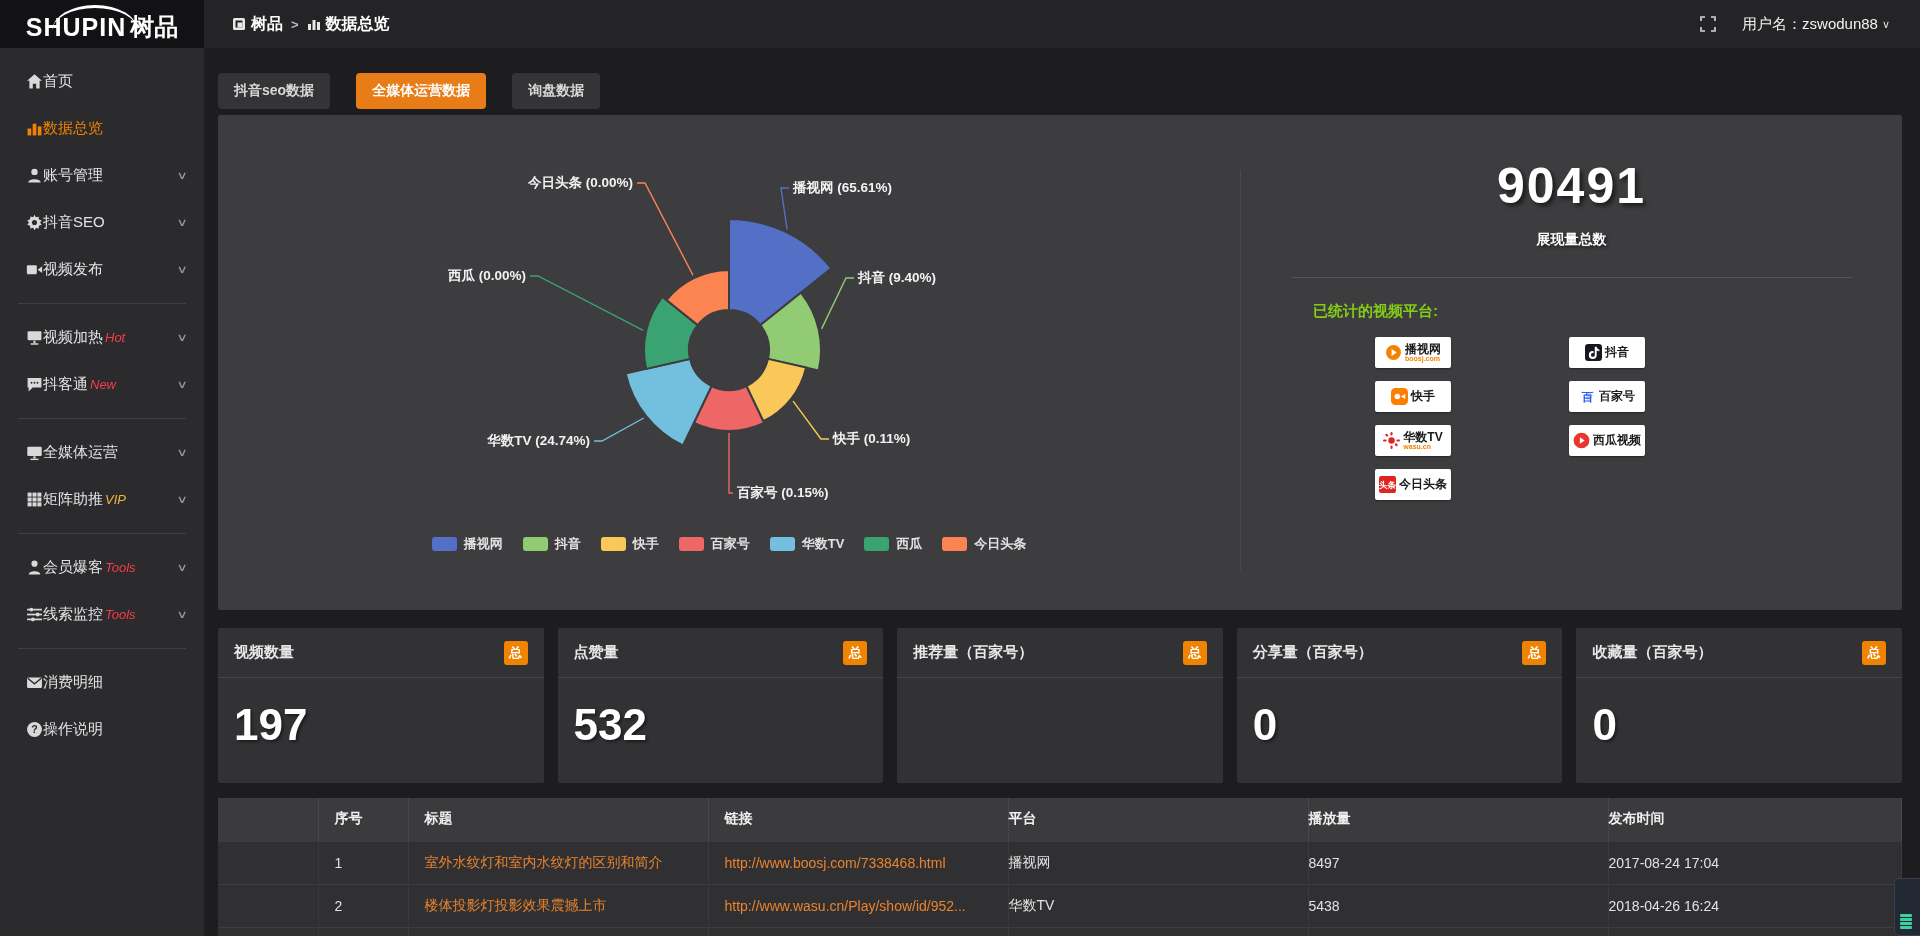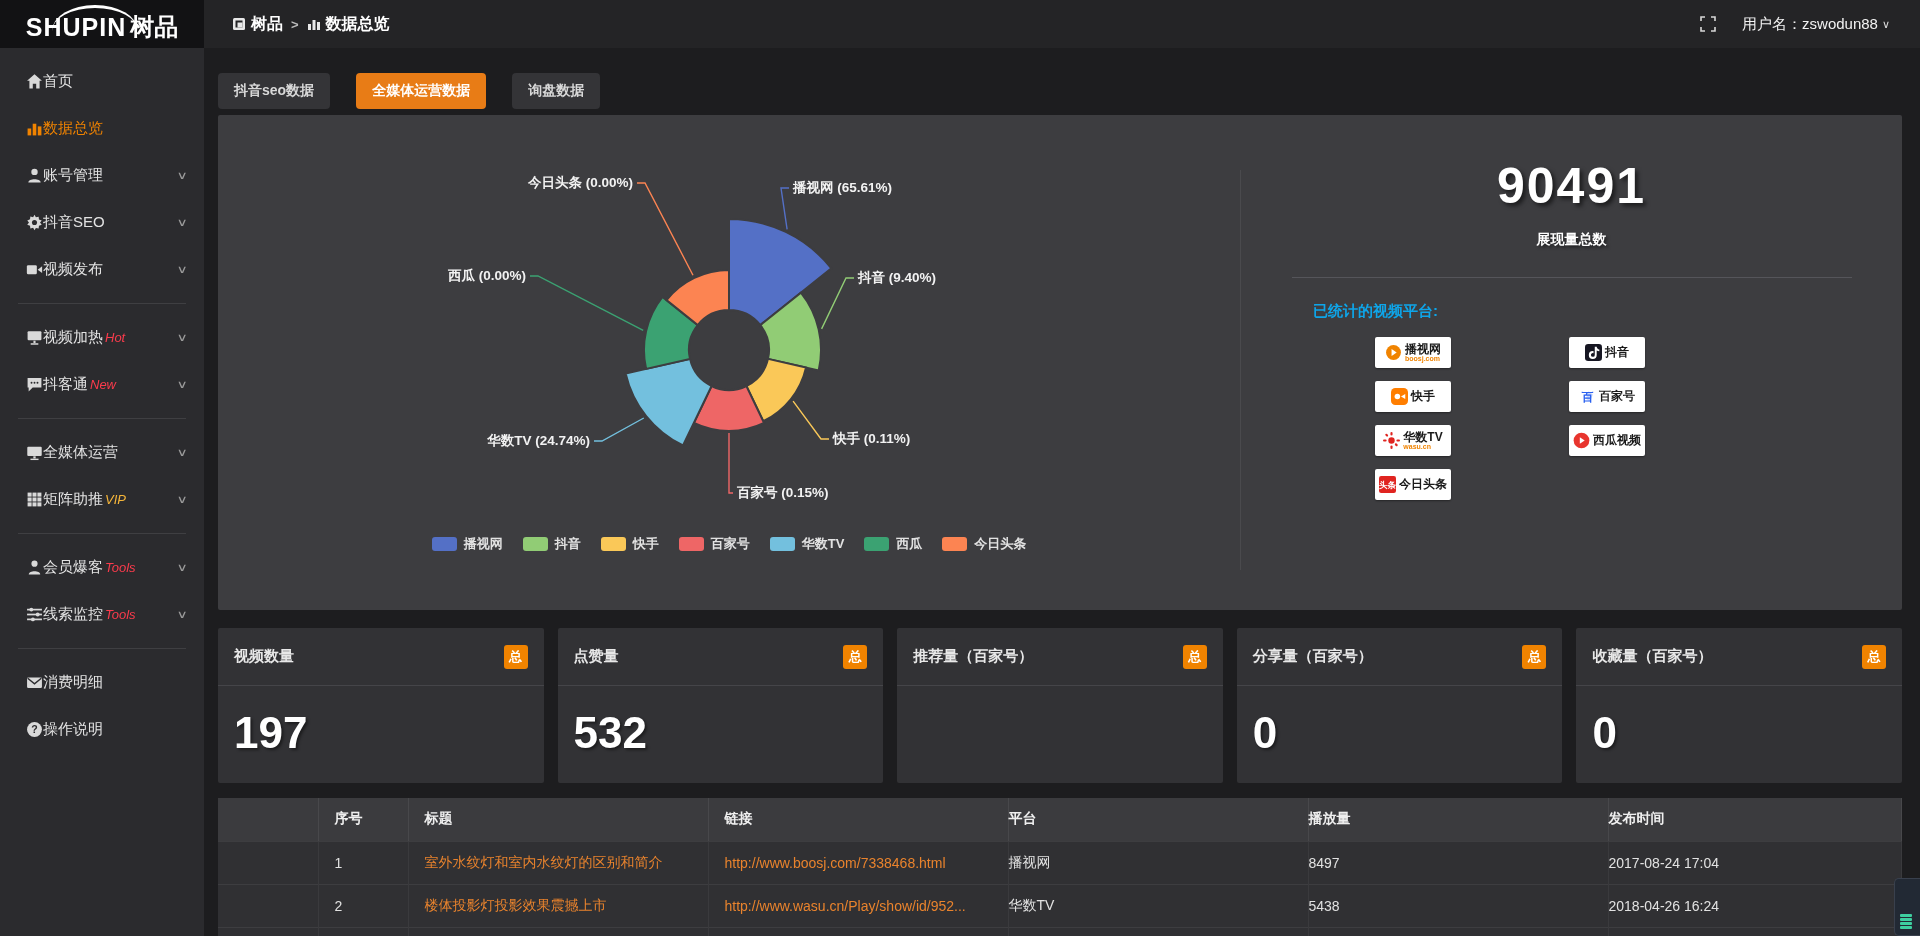--- a/index.html
+++ b/index.html
@@ -53,36 +53,36 @@
     font-weight:bold; cursor:pointer; }
   .legend-swatch { width:25px; height:14px; border-radius:3px; }
   .panel-divider { position:absolute; left:1022px; top:55px; width:1px; height:400px; background:#4a4a4d; }
 
   .right-zone { position:absolute; left:1023px; top:0; width:661px; height:495px; }
   .big-number { margin-top:42px; text-align:center; color:#fff; font-size:50px; font-weight:bold;
     text-shadow:3px 3px 4px rgba(0,0,0,.55); letter-spacing:2px; }
   .big-label { text-align:center; color:#fff; font-size:14px; font-weight:bold; margin-top:16px;
     text-shadow:2px 2px 3px rgba(0,0,0,.5); }
   .zone-hr { width:560px; margin:28px auto 0; border:none; border-top:1px solid #55555a; }
-  .platforms-title { color:#0ea5e9; font-size:15px; font-weight:bold; margin:24px 0 0 72px; }
+  .platforms-title { color:#84cc16; font-size:15px; font-weight:bold; margin:24px 0 0 72px; }
   .badge-grid { position:relative; margin-top:16px; height:220px; }
   .pf-col { position:absolute; top:0; display:flex; flex-direction:column; gap:13px; }
   .pf-col.left { left:134px; }
   .pf-col.right { left:328px; }
   .pf-badge { width:76px; height:31px; background:#fff; border-radius:2px; display:flex;
     align-items:center; justify-content:center; gap:3px; padding:0 3px; box-shadow:0 1px 2px rgba(0,0,0,.4); }
   .pf-name { font-size:12px; font-weight:bold; color:#1a1a1a; white-space:nowrap; }
   .pf-stack { display:flex; flex-direction:column; line-height:1; align-items:flex-start; }
   .pf-sub { font-size:7px; color:#f08300; font-weight:bold; }
   .pf-ico { flex:0 0 auto; display:flex; align-items:center; justify-content:center; }
 
   
   .stats { position:absolute; left:0; top:580px; width:1684px; height:155px; display:flex; gap:14px; }
   .card { flex:1; background:#323235; border-radius:2px; }
-  .card-head { height:58px; display:flex; align-items:center; justify-content:space-between;
+  .card-head { height:50px; display:flex; align-items:center; justify-content:space-between;
     padding:0 16px; border-bottom:1px solid #454549; }
   .card-title { color:#e8e8e8; font-size:15px; font-weight:bold; }
   .card-badge { width:24px; height:24px; background:#f08300; border-radius:3px; color:#fff;
     font-size:13px; font-weight:bold; display:flex; align-items:center; justify-content:center; }
   .card-value { color:#fff; font-size:44px; font-weight:bold; padding:22px 0 0 16px;
     text-shadow:2px 2px 3px rgba(0,0,0,.45); }
 
   
   .tablewrap { position:absolute; left:0; top:750px; width:1684px; }
   table { width:100%; border-collapse:collapse; table-layout:fixed; }

